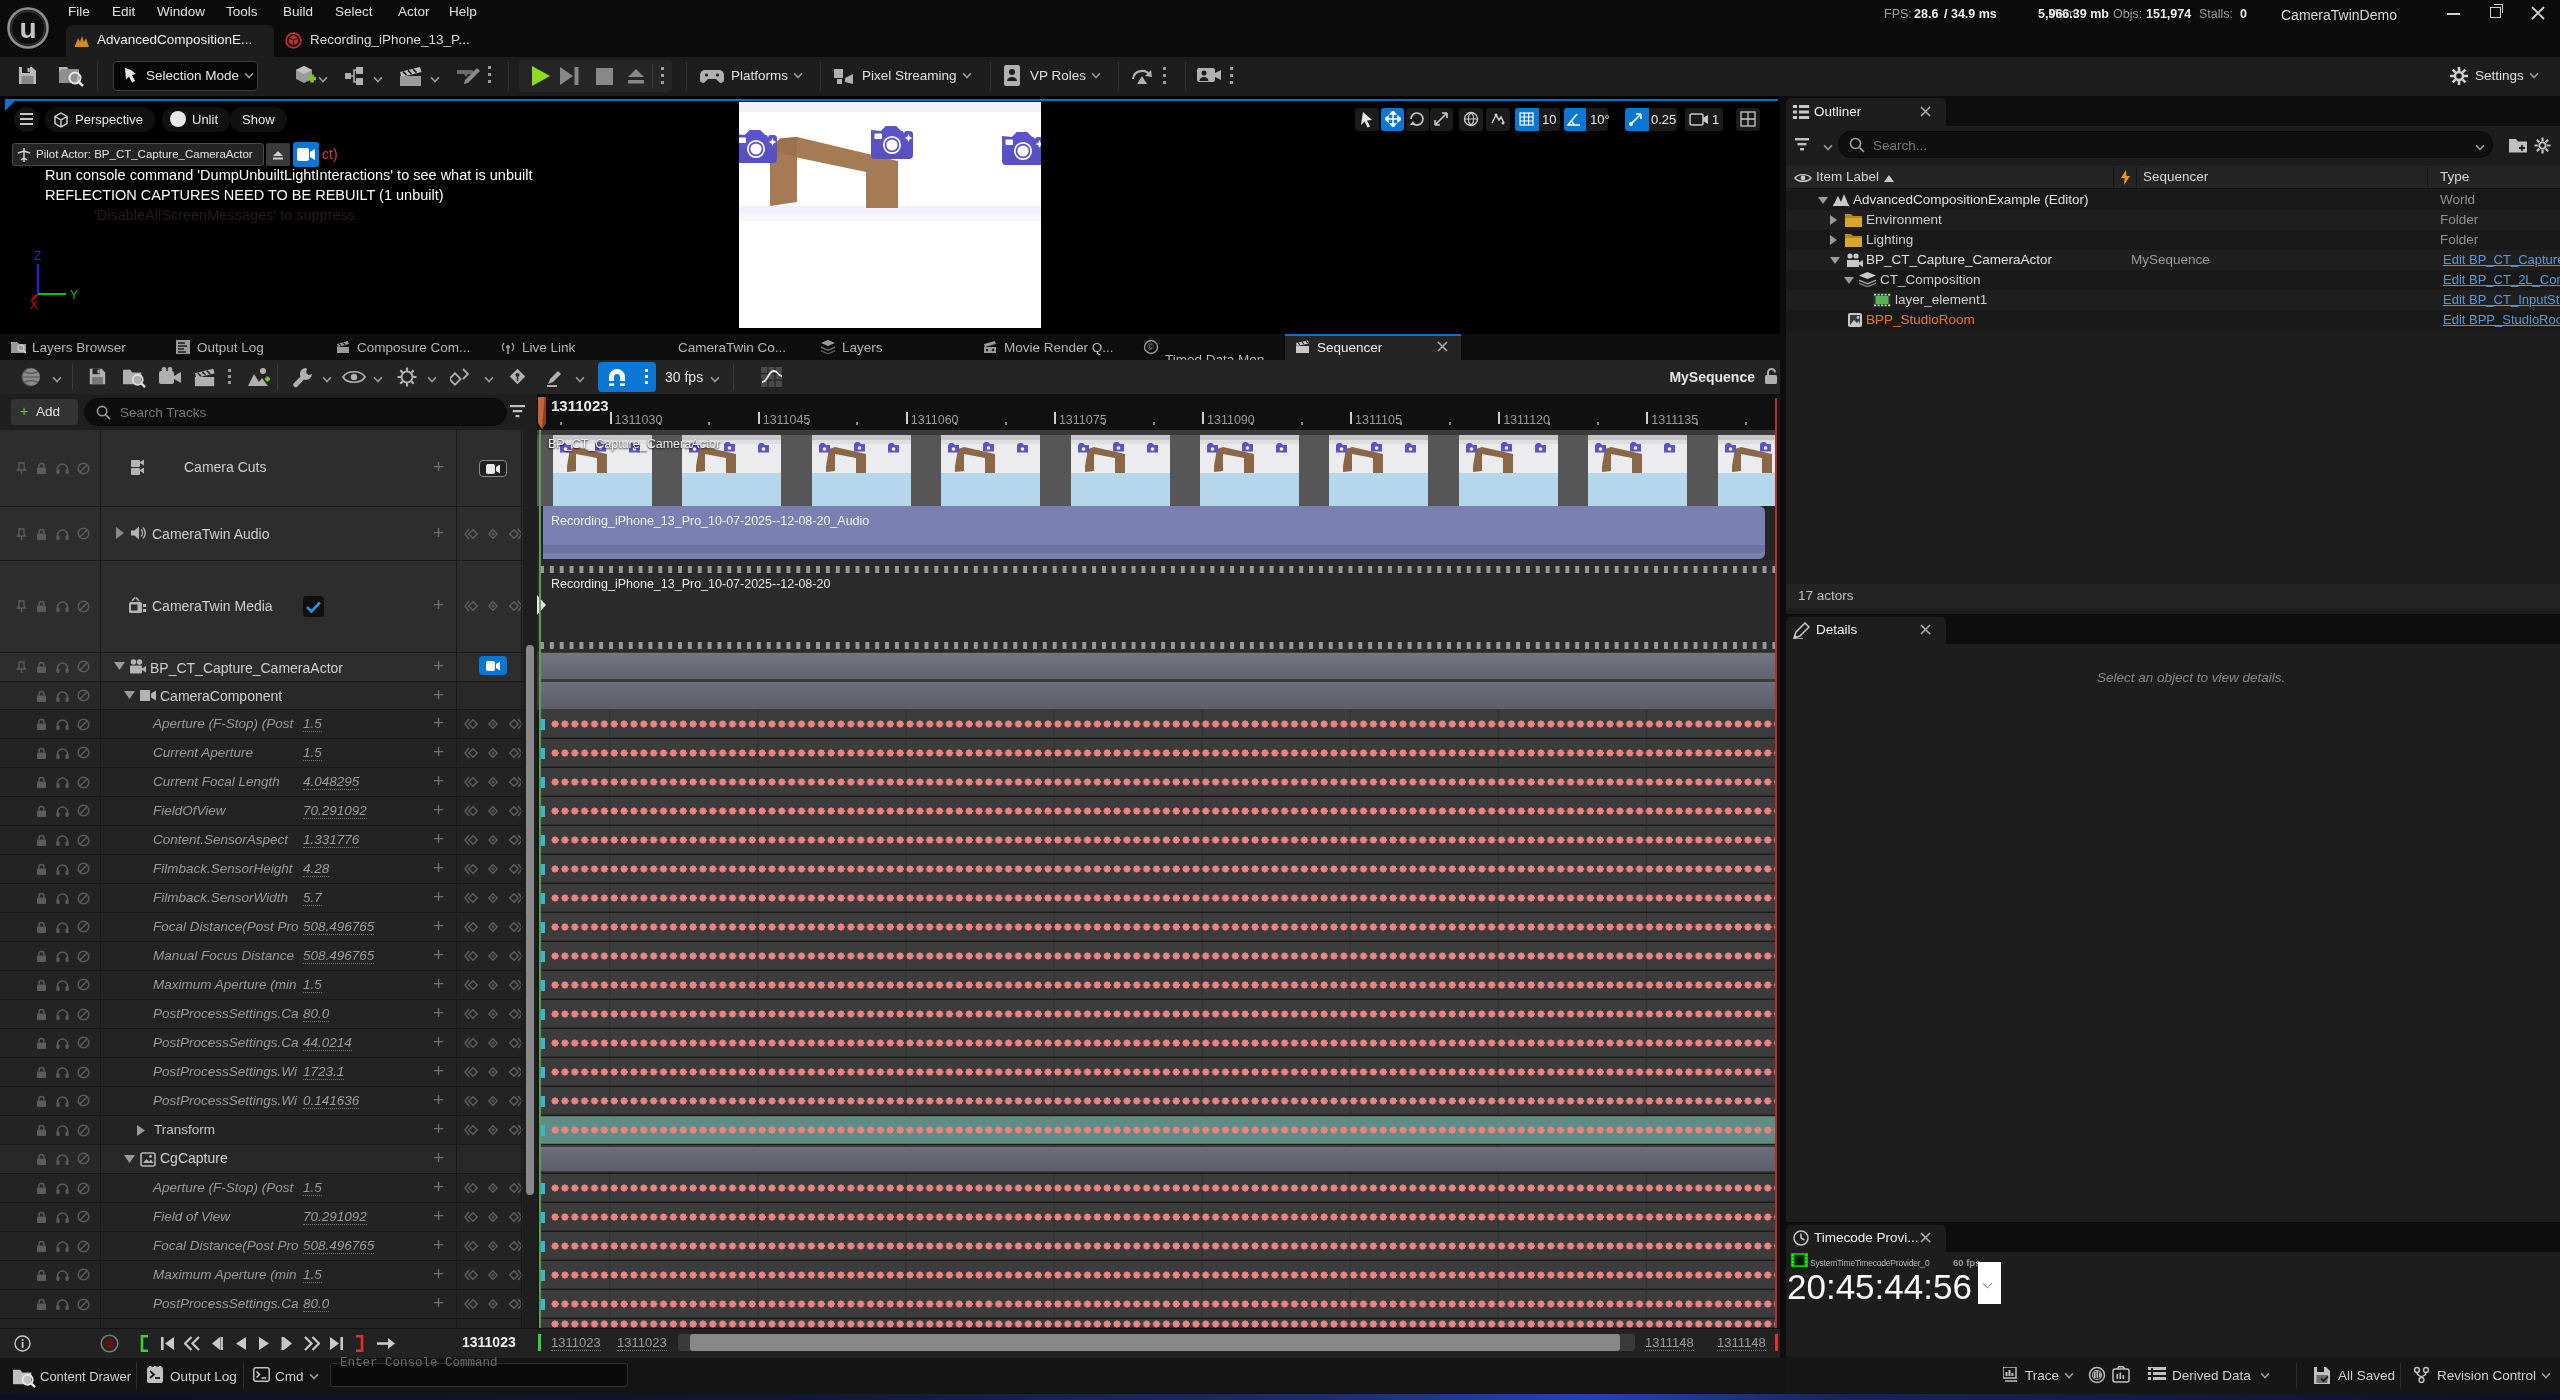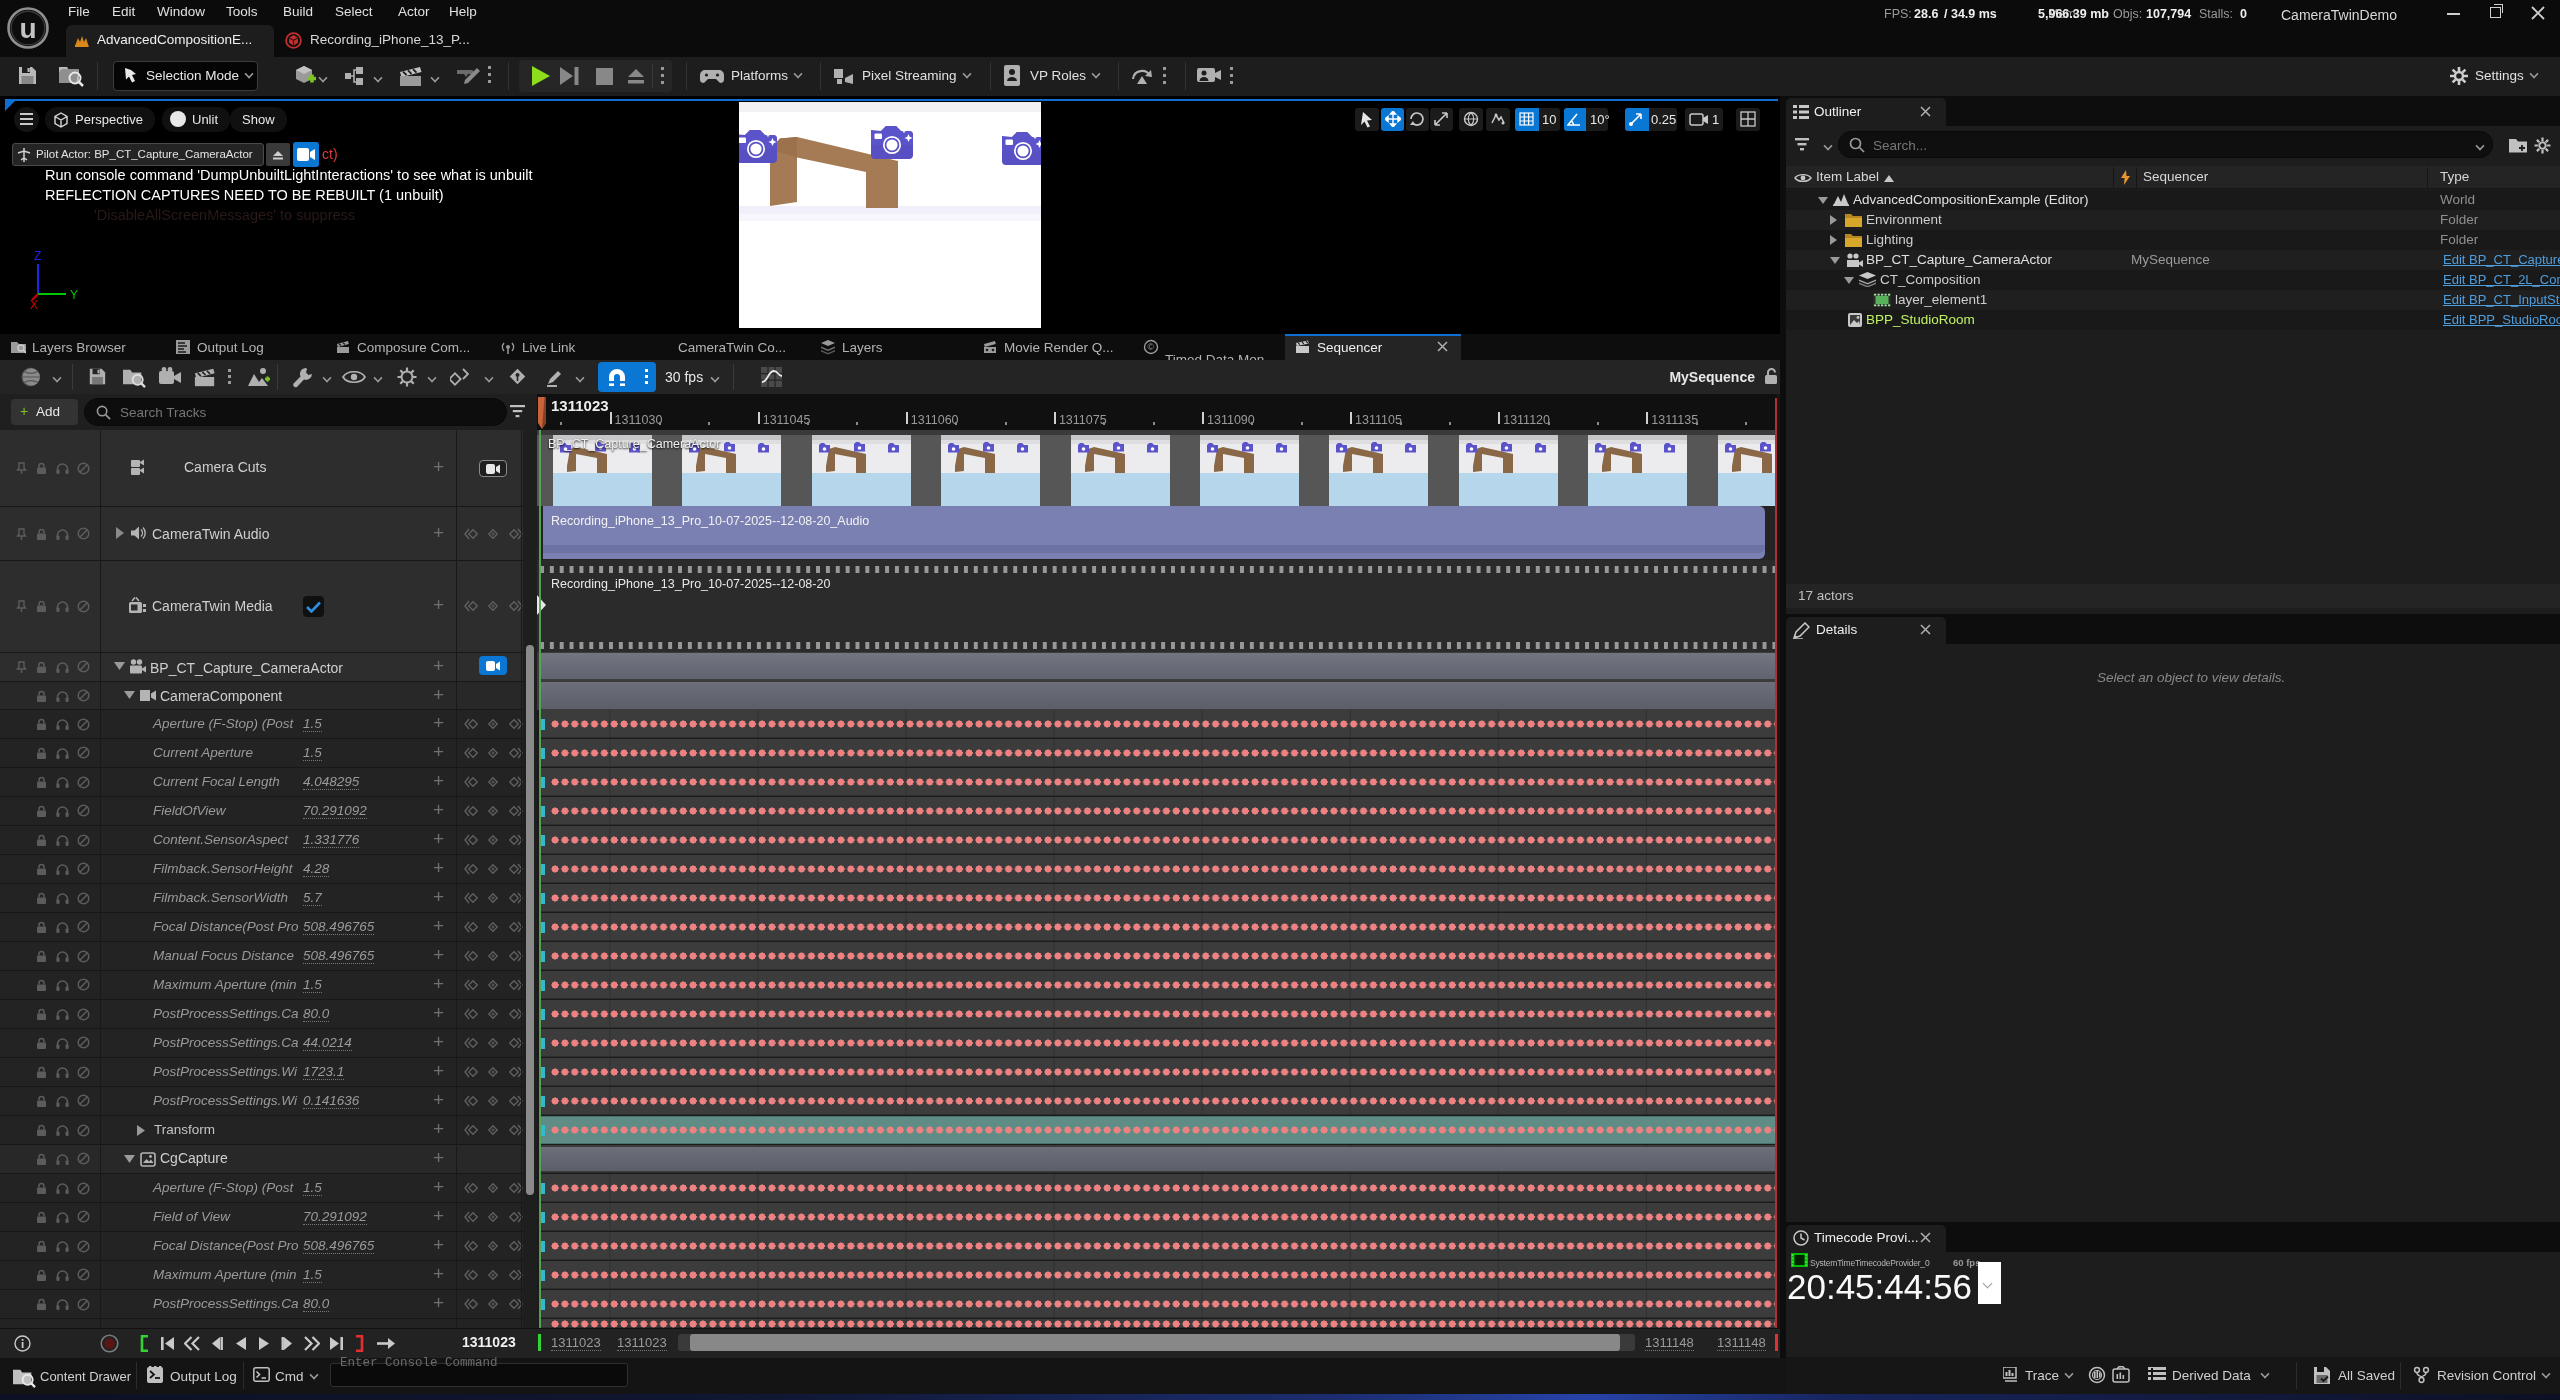--- a/index.html
+++ b/index.html
@@ -30,21 +30,21 @@
 <div class="a txt" style="left:283px;top:4px;font-size:13.5px;color:#e0e0e0;">Build</div>
 <div class="a txt" style="left:335px;top:4px;font-size:13.5px;color:#e0e0e0;">Select</div>
 <div class="a txt" style="left:398px;top:4px;font-size:13.5px;color:#e0e0e0;">Actor</div>
 <div class="a txt" style="left:449px;top:4px;font-size:13.5px;color:#e0e0e0;">Help</div>
 <div class="a txt" style="left:1884px;top:7px;font-size:12.5px;color:#9a9a9a;">FPS:</div>
 <div class="a txt" style="left:1914px;top:7px;font-size:12.5px;color:#efefef;font-weight:bold;">28.6</div>
 <div class="a txt" style="left:1944px;top:7px;font-size:12.5px;color:#efefef;font-weight:bold;">/ 34.9 ms</div>
 <div class="a txt" style="left:2004px;top:7px;font-size:12.5px;color:#9a9a9a;margin-left:44px;">Mem:</div>
 <div class="a txt" style="left:2038px;top:7px;font-size:12.5px;color:#efefef;font-weight:bold;">5,966.39 mb</div>
 <div class="a txt" style="left:2113px;top:7px;font-size:12.5px;color:#9a9a9a;">Objs:</div>
-<div class="a txt" style="left:2146px;top:7px;font-size:12.5px;color:#efefef;font-weight:bold;">107,794</div>
+<div class="a txt" style="left:2146px;top:7px;font-size:12.5px;color:#efefef;font-weight:bold;">151,974</div>
 <div class="a txt" style="left:2199px;top:7px;font-size:12.5px;color:#9a9a9a;">Stalls:</div>
 <div class="a txt" style="left:2240px;top:7px;font-size:12.5px;color:#efefef;font-weight:bold;">0</div>
 <div class="a txt" style="left:2281px;top:7px;font-size:14px;color:#d8d8d8;">CameraTwinDemo</div>
 <div class="a" style="left:2447px;top:13px;width:13px;height:2px;background:#cfcfcf;"></div>
 <div class="a" style="left:2490px;top:7px;width:11px;height:11px;border:1.6px solid #cfcfcf;"></div>
 <div class="a" style="left:2494px;top:4px;width:9px;height:9px;border-top:1.6px solid #cfcfcf;border-right:1.6px solid #cfcfcf;"></div>
 <svg class="a" style="left:2531px;top:6px" width="14" height="14">
       <path d="M1 1 L13 13 M13 1 L1 13" stroke="#cfcfcf" stroke-width="1.8"></path>
     </svg>
 <div class="a" style="left:0;top:23px;width:2560px;height:34px;background:#0b0b0b;"></div>
@@ -434,21 +434,21 @@
       </g>
     </svg>
 <div class="a txt" style="left:1895px;top:292px;font-size:13.5px;color:#cfcfcf;">layer_element1</div>
 <div class="a txt lnk" style="left:2443px;top:292px;">Edit BP_CT_InputStr</div>
 <svg class="a" style="left:1847px;top:312px" width="16" height="16" viewBox="0 0 16 16">
       <rect x="1" y="1" width="14" height="14" rx="2" fill="#c8c8c8"></rect>
       <rect x="3" y="3" width="10" height="10" fill="#3a3a3a"></rect>
       <path d="M3 13 l4-5 3 3 2-2 1 4 z" fill="#c8c8c8"></path>
       <circle cx="11" cy="5.5" r="1.4" fill="#c8c8c8"></circle>
     </svg>
-<div class="a txt" style="left:1866px;top:312px;font-size:13.5px;color:#bef264;">BPP_StudioRoom</div>
+<div class="a txt" style="left:1866px;top:312px;font-size:13.5px;color:#f97316;">BPP_StudioRoom</div>
 <div class="a txt lnk" style="left:2443px;top:312px;">Edit BPP_StudioRoo</div>
 <div class="a" style="left:1786px;top:584px;width:774px;height:24px;background:#242424;"></div>
 <div class="a txt" style="left:1798px;top:588px;font-size:13.5px;color:#c0c0c0;">17 actors</div>
 <div class="a" style="left:1786px;top:614px;width:774px;height:30px;background:#0d0d0d;"></div>
 <div class="a" style="left:1786px;top:617px;width:160px;height:27px;background:#1d1d1d;border-radius:5px 5px 0 0;"></div>
 <svg class="a" style="left:1793px;top:622px" width="17" height="17" viewBox="0 0 17 17">
       <path d="M1 16 l2-6 9-9 4 4 -9 9 z" fill="none" stroke="#c8c8c8" stroke-width="1.5"></path>
       <path d="M1 16 l3-1 -2-2 z" fill="#c8c8c8"></path>
       <path d="M0 17 h10" stroke="#c8c8c8" stroke-width="1.5"></path>
     </svg>

